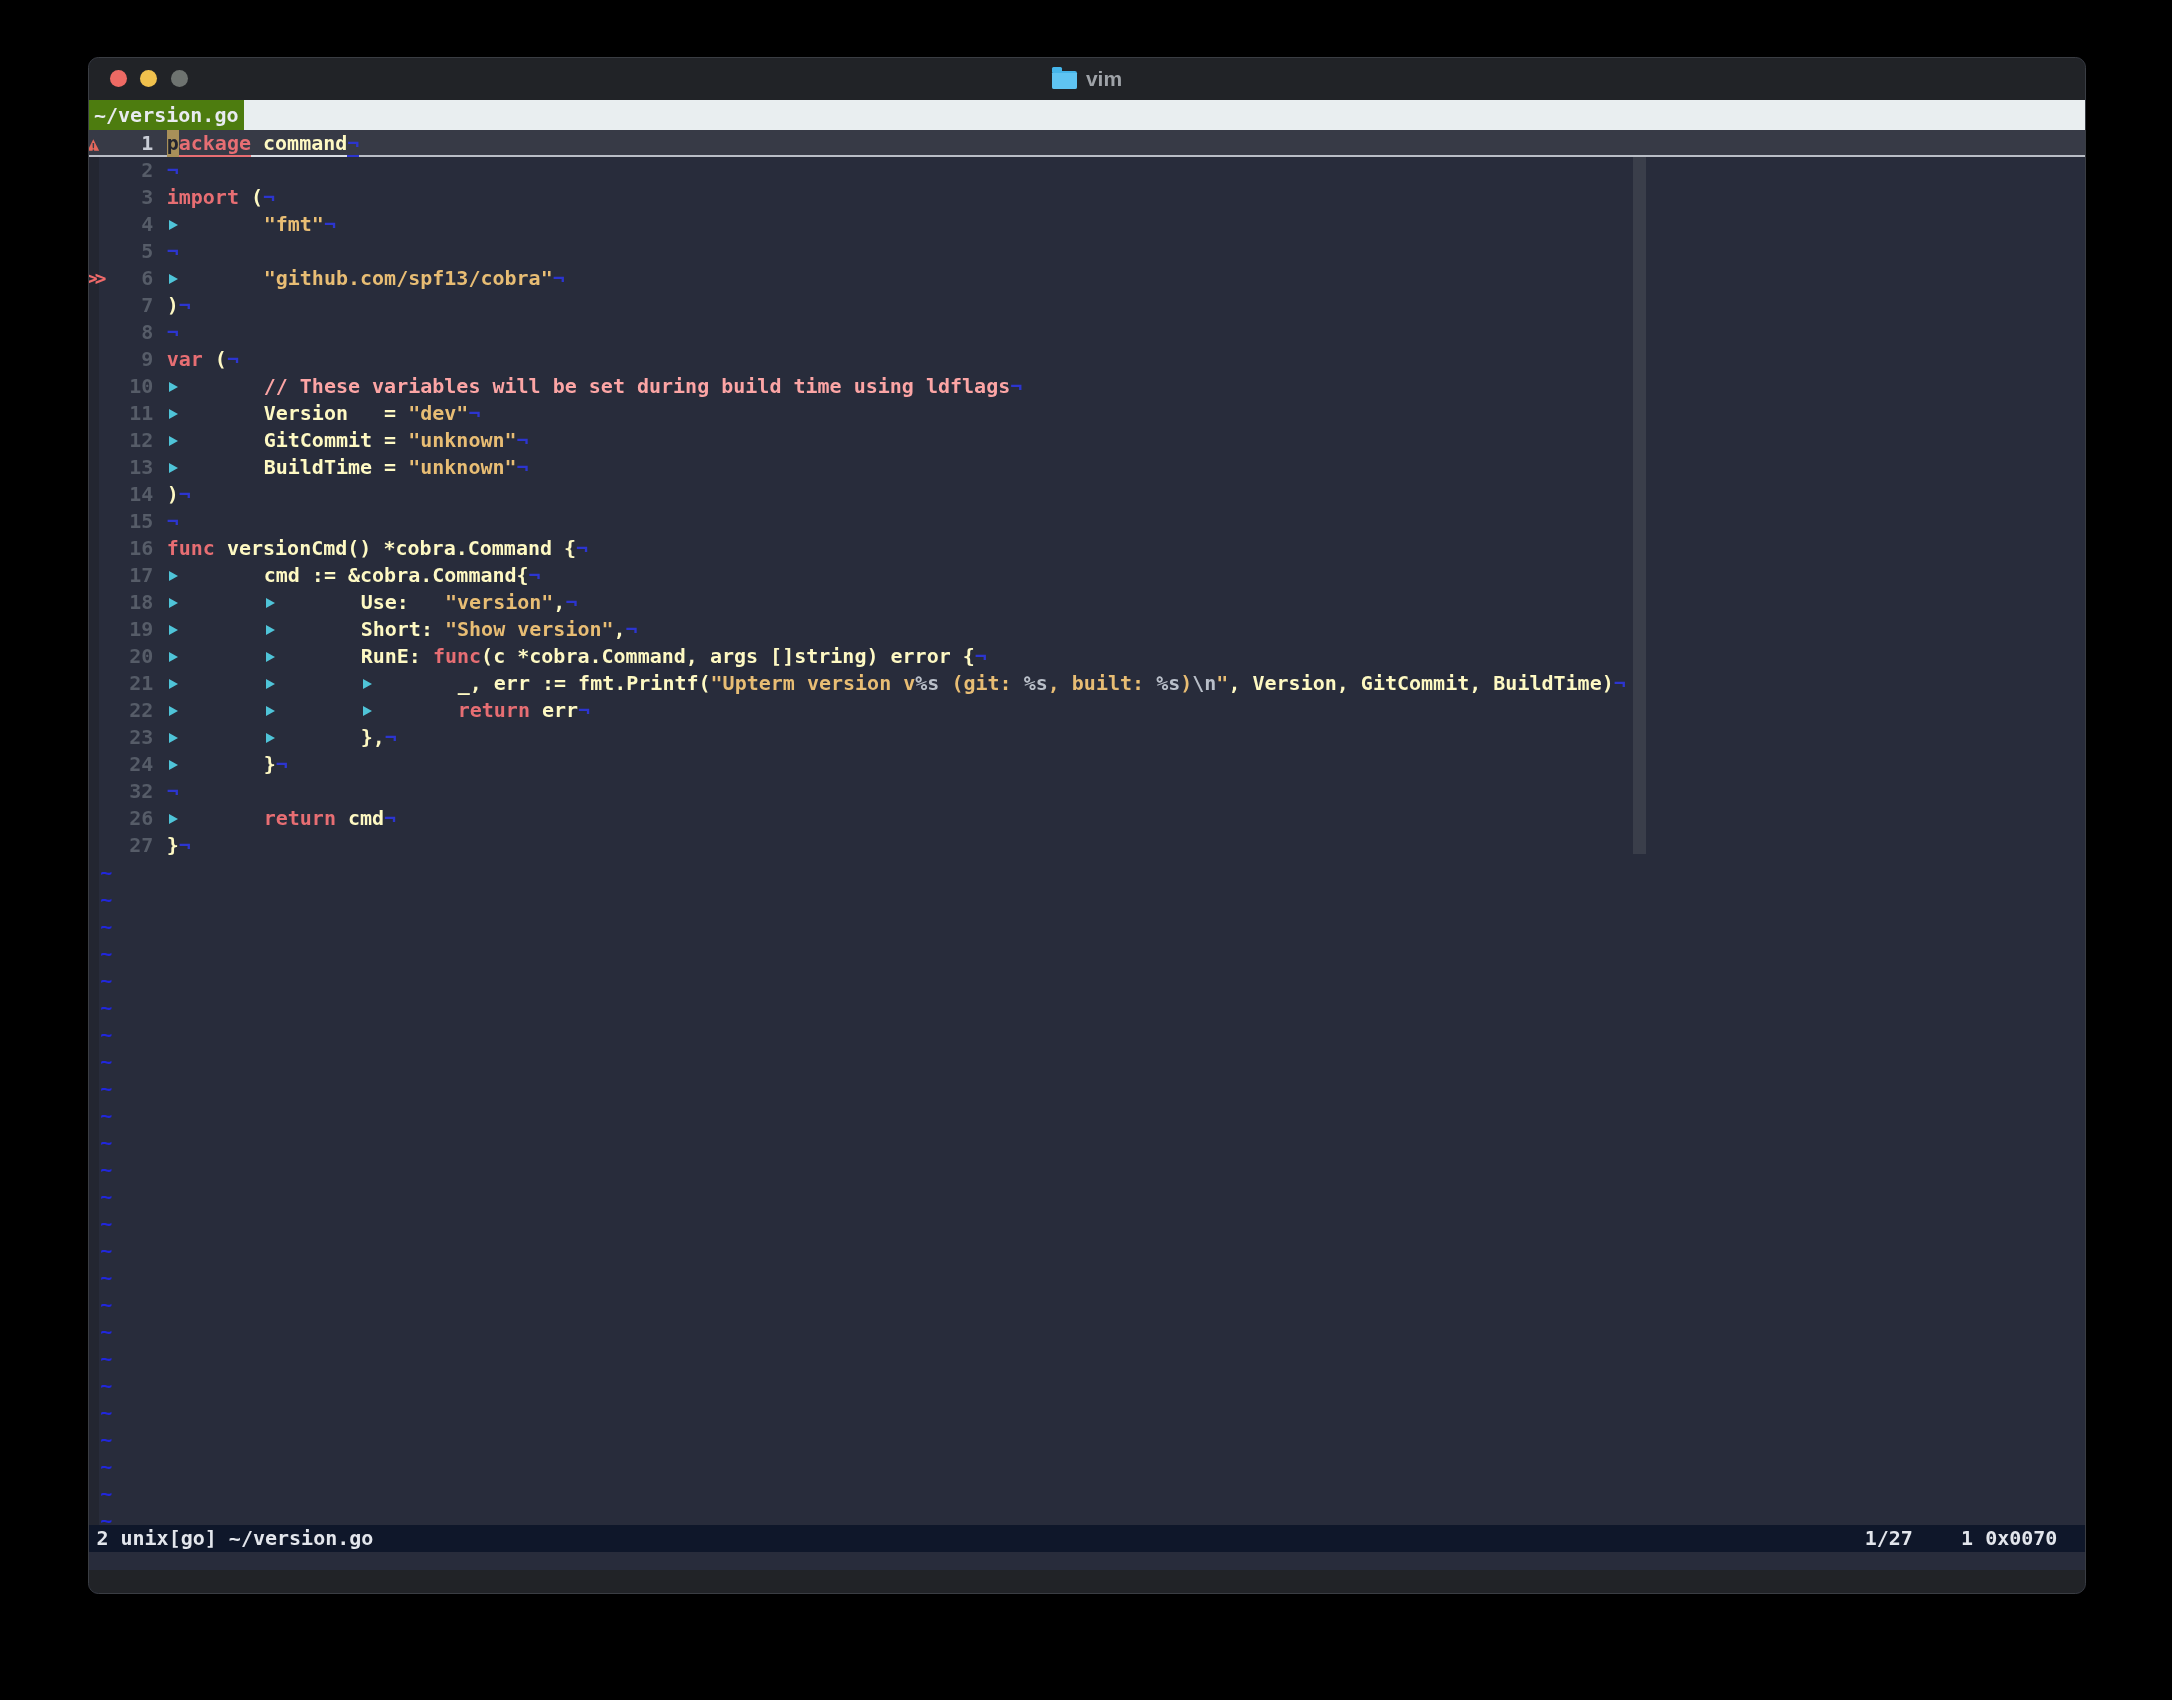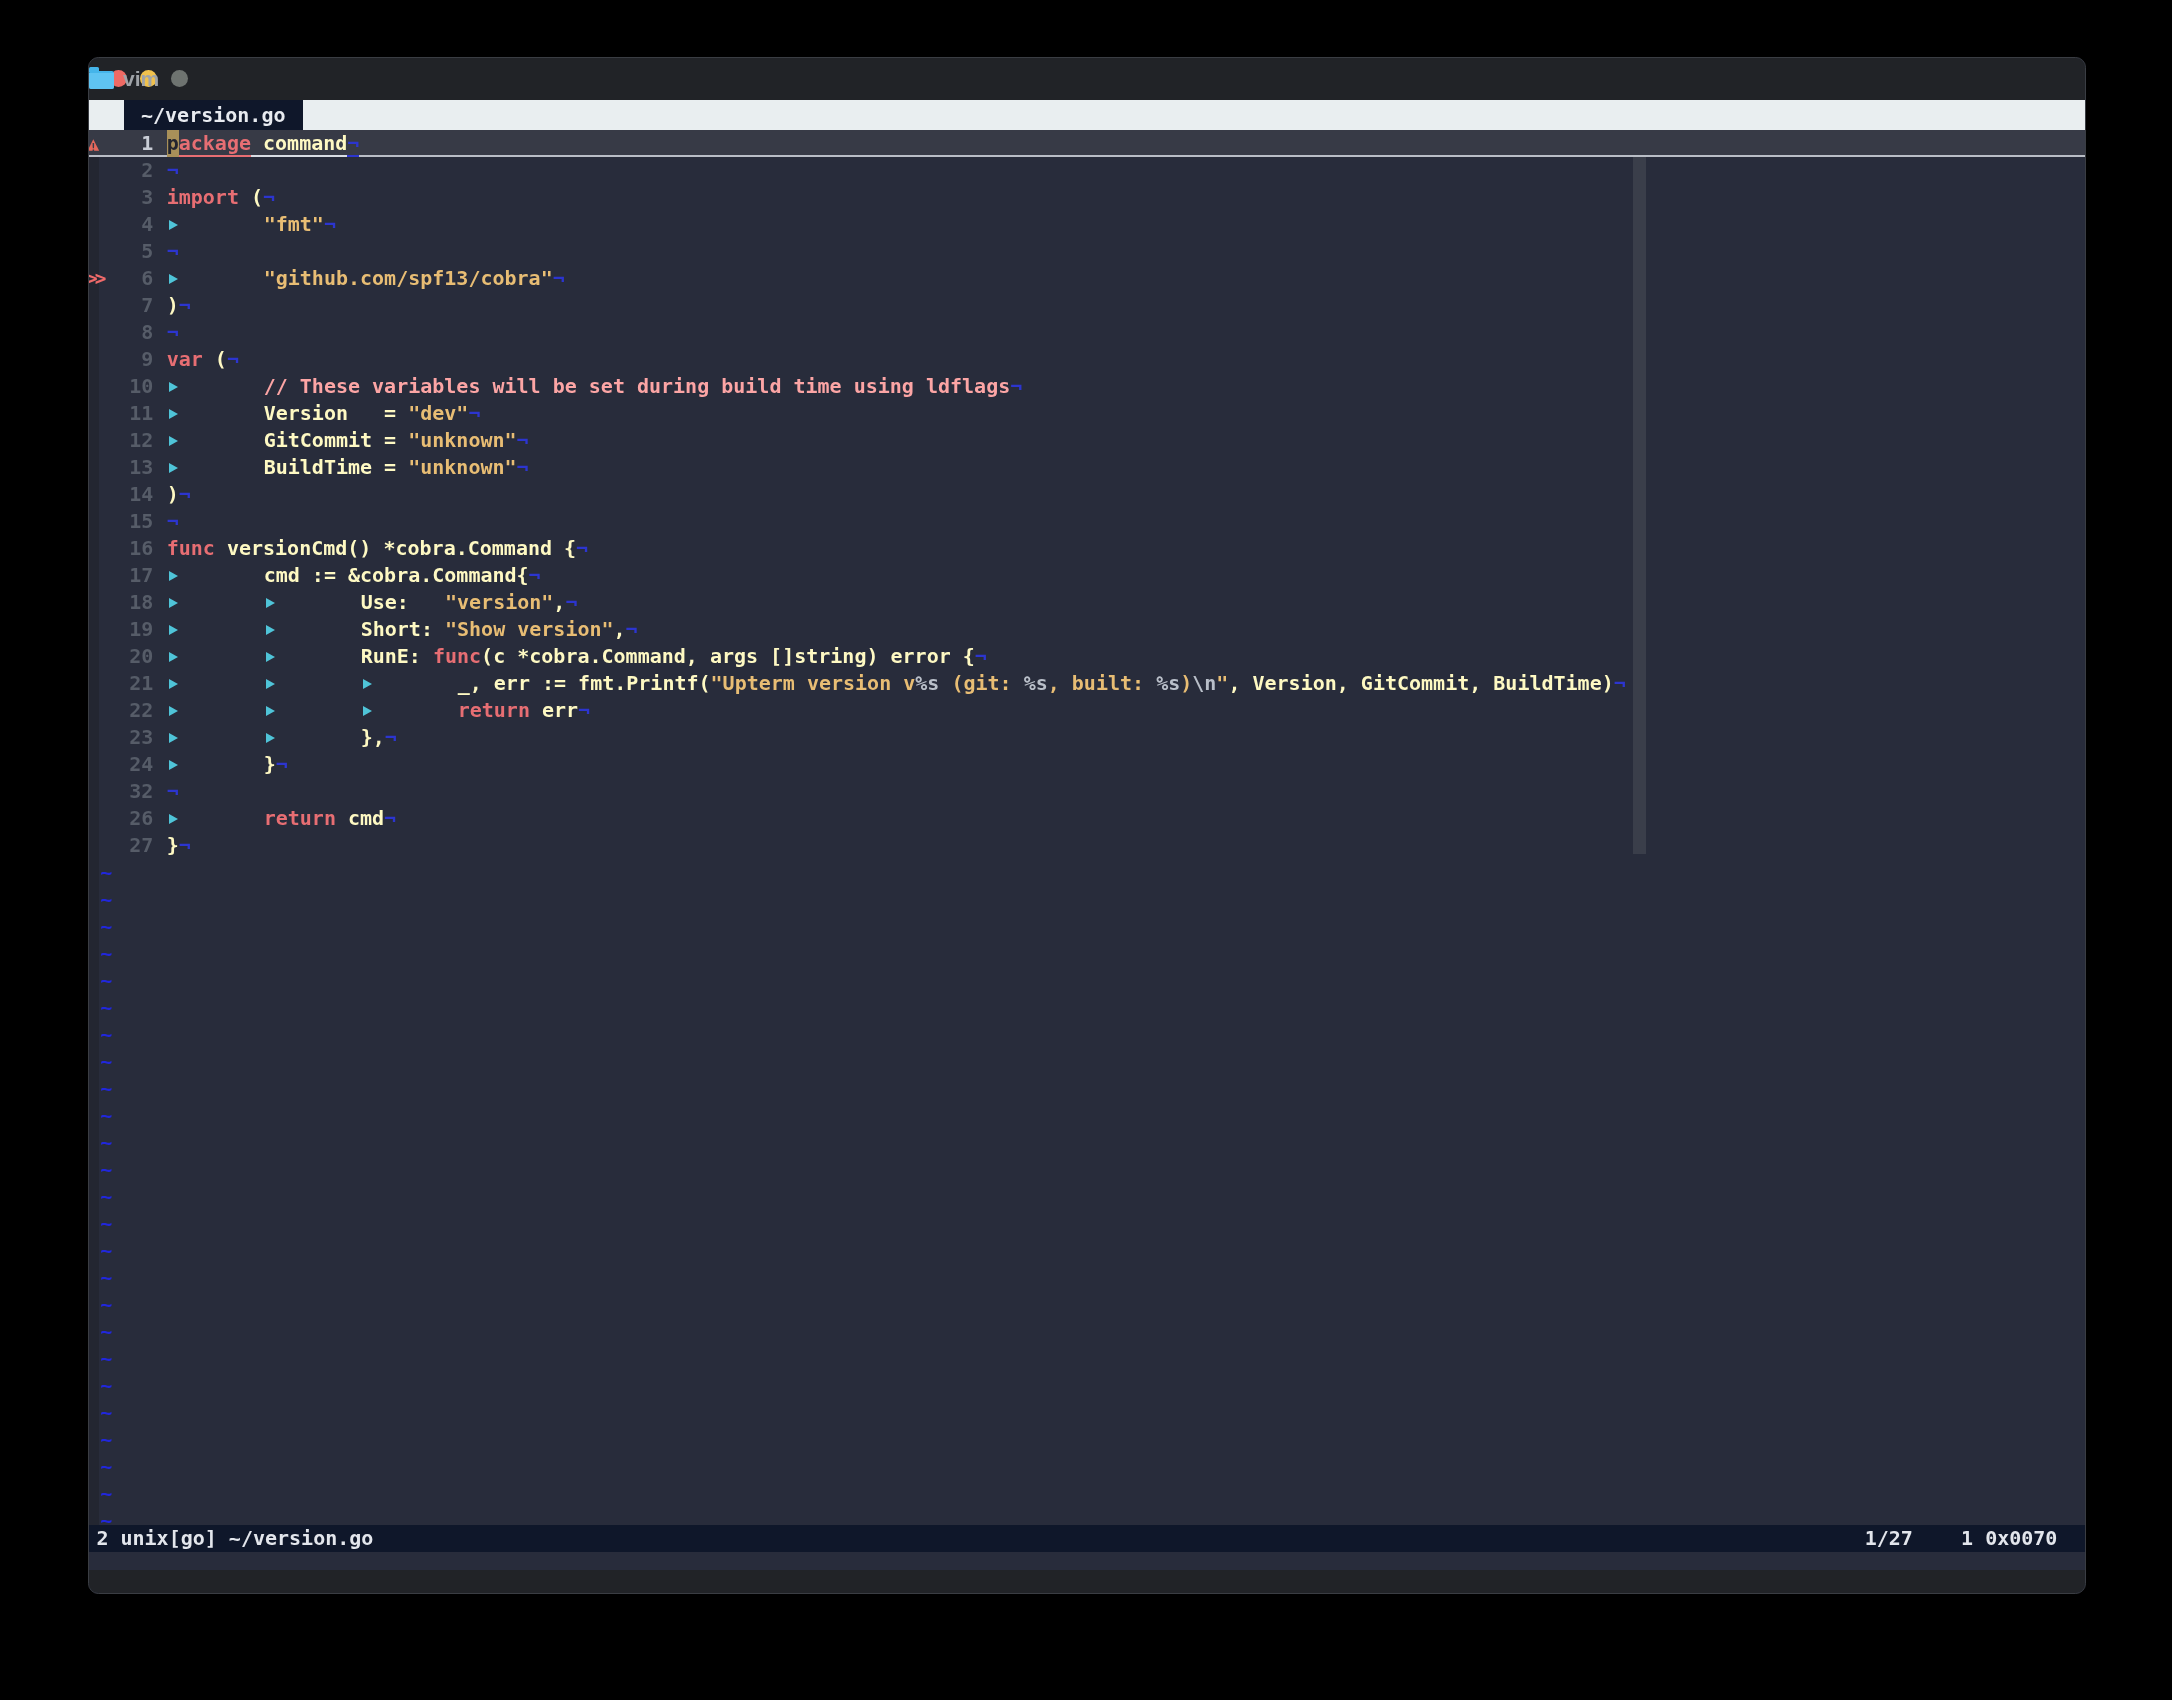--- a/index.html
+++ b/index.html
@@ -14,38 +14,38 @@
 
   
   .titlebar { position:relative; height:42px; background:#212327; }
   .lights { position:absolute; left:21px; top:12px; display:flex; gap:13.4px; }
   .light { width:17px; height:17px; border-radius:50%; }
   .light.close { background:#ee6a64; }
   .light.min   { background:#f0c14d; }
   .light.zoom  { background:#6e7370; }
   .title-center {
     position:absolute; left:0; right:0; top:0; height:42px;
-    display:flex; align-items:center; justify-content:flex-start; gap:9px;
+    display:flex; align-items:center; justify-content:center; gap:9px;
   }
   .folder { position:relative; width:25px; height:18px; background:#45b5ea; border-radius:2.2px; margin-top:1.5px; }
   .folder::before {
     content:""; position:absolute; left:0; top:-3.7px; width:10.4px; height:4.5px;
     background:#45b5ea; border-radius:1.5px 1.5px 0 0;
   }
   .folder::after {
     content:""; position:absolute; left:0; top:2.2px; right:0; bottom:0;
     background:#5fc4f2; border-radius:0 0 2.2px 2.2px;
   }
   .win-title { font-family:"Liberation Sans", sans-serif; font-weight:bold; font-size:21px; color:#9fa3a8; }
 
   
   .tabbar { display:flex; height:30px; background:#e9eef0; }
   .tab-active {
-    height:30px; background:#0f172a; color:#e8ebf0;
-    font-size:20px; font-weight:bold; line-height:30px; padding:0 17px;margin-left:35px;
+    height:30px; background:#4d7c0f; color:#e8ebf0;
+    font-size:20px; font-weight:bold; line-height:30px; padding:0 5px;
   }
 
   
   .content { position:relative; height:1395px; background:#282c3b; }
   .leftstrip { position:absolute; left:0; top:0; width:9.7px; height:100%; background:#232631; }
   .colorcolumn { position:absolute; left:1544px; top:27px; width:12.7px; height:697px; background:#3a3e4a; }
 
   .code-row { position:relative; display:flex; height:27px; line-height:27px; font-size:20px; font-weight:bold; white-space:pre; }
   .code-row.cursorline { background:#373a46; }
 

